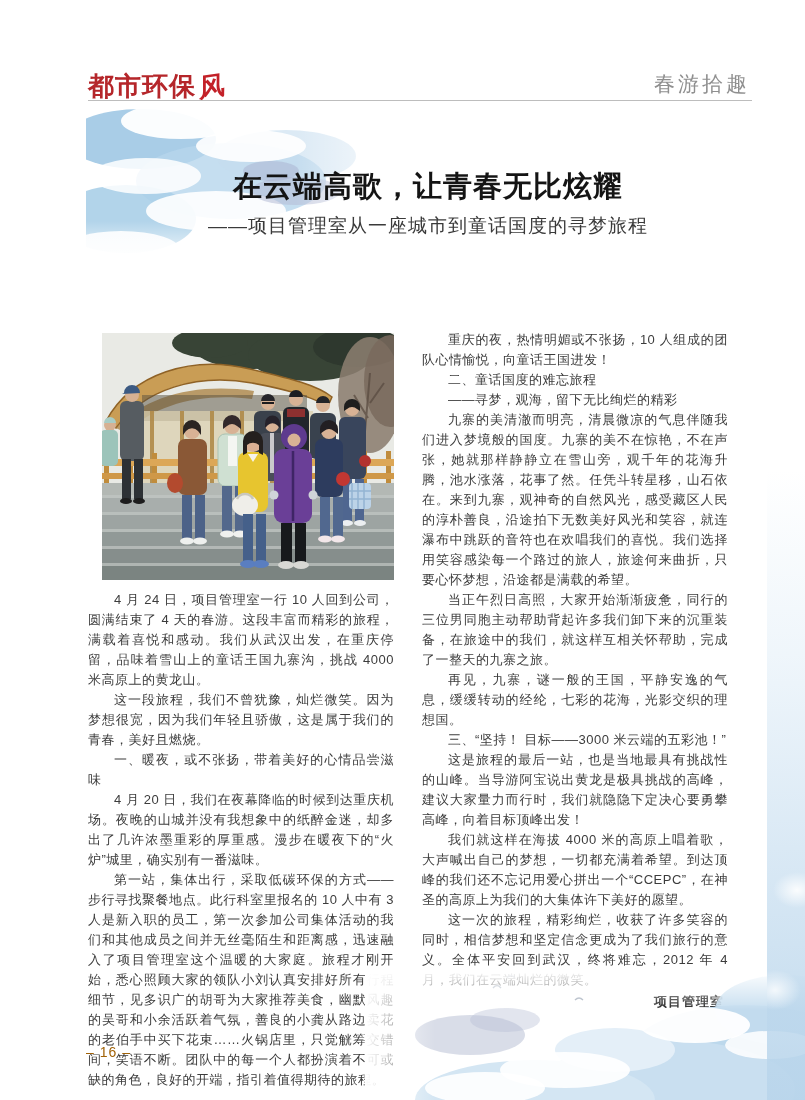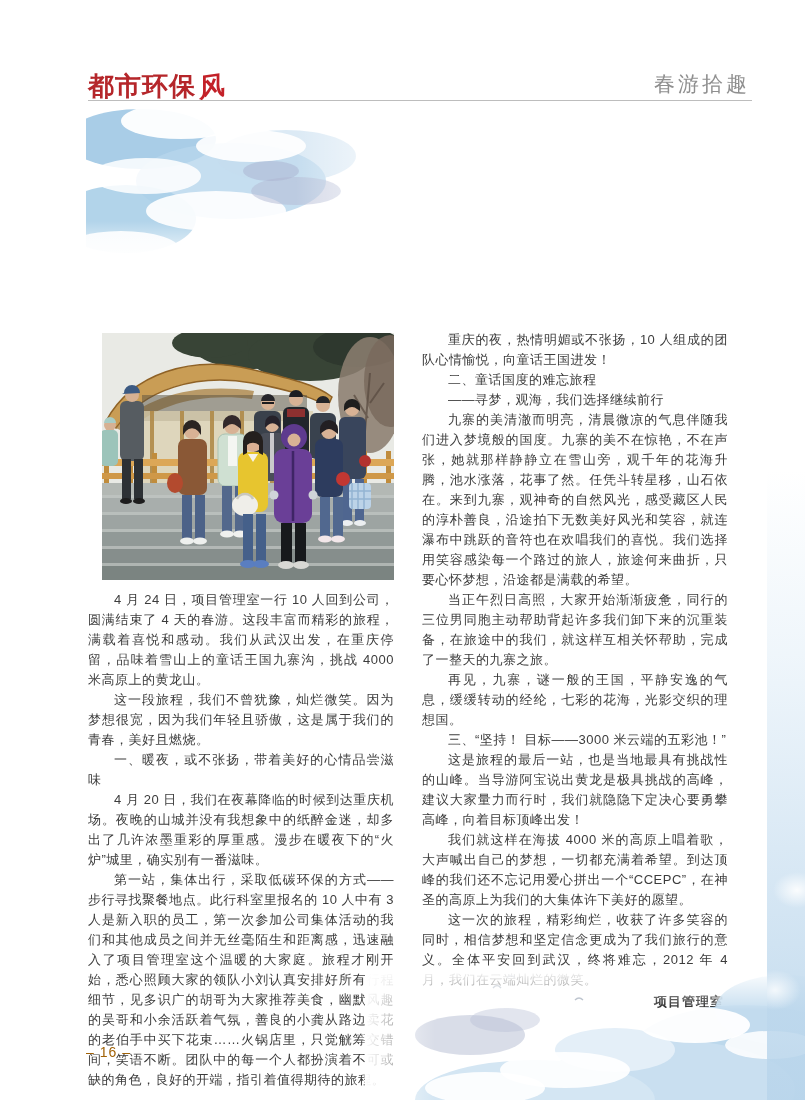--- a/index.html
+++ b/index.html
@@ -77,20 +77,24 @@
 
   <div class="header">
     <div class="logo">
       <span class="logo-text">都市环保</span>
       <span class="logo-mark">风</span>
     </div>
     <div class="section-label">春游拾趣</div>
   </div>
   <div class="header-rule"></div>
 
+  <div class="title-block">
+    <h1 class="article-title">在云端高歌，让青春无比炫耀</h1>
+    <div class="article-subtitle">——项目管理室从一座城市到童话国度的寻梦旅程</div>
+  </div>
 
   <div class="columns">
     <div class="col">
       <figure class="photo" aria-label="项目管理室一行10人在九寨沟木结构游客中心前石阶上的合影">
         <svg viewBox="0 0 292 247">
 
           <rect x="0" y="0" width="292" height="247" fill="#e9eae5"></rect>
 
           <g fill="#384436">
             <ellipse cx="150" cy="14" rx="58" ry="22"></ellipse>
@@ -259,21 +263,21 @@
           <p class="para subhead">一、暖夜，或不张扬，带着美好的心情品尝滋味</p>
           <p class="para body">4 月 20 日，我们在夜幕降临的时候到达重庆机场。夜晚的山城并没有我想象中的纸醉金迷，却多出了几许浓墨重彩的厚重感。漫步在暖夜下的“火炉”城里，确实别有一番滋味。</p>
           <p class="para body">第一站，集体出行，采取低碳环保的方式——步行寻找聚餐地点。此行科室里报名的 10 人中有 3 人是新入职的员工，第一次参加公司集体活动的我们和其他成员之间并无丝毫陌生和距离感，迅速融入了项目管理室这个温暖的大家庭。旅程才刚开始，悉心照顾大家的领队小刘认真安排好所有行程细节，见多识广的胡哥为大家推荐美食，幽默风趣的吴哥和小余活跃着气氛，善良的小龚从路边卖花的老伯手中买下花束……火锅店里，只觉觥筹交错间，笑语不断。团队中的每一个人都扮演着不可或缺的角色，良好的开端，指引着值得期待的旅程。</p>
         </div>
     </div>
 
     <div class="col">
       <div>
           <p class="para body">重庆的夜，热情明媚或不张扬，10 人组成的团队心情愉悦，向童话王国进发！</p>
           <p class="para subhead">二、童话国度的难忘旅程</p>
-          <p class="para subhead">——寻梦，观海，我们选择继续前行</p>
+          <p class="para subhead">——寻梦，观海，留下无比绚烂的精彩</p>
           <p class="para body">九寨的美清澈而明亮，清晨微凉的气息伴随我们进入梦境般的国度。九寨的美不在惊艳，不在声张，她就那样静静立在雪山旁，观千年的花海升腾，池水涨落，花事了然。任凭斗转星移，山石依在。来到九寨，观神奇的自然风光，感受藏区人民的淳朴善良，沿途拍下无数美好风光和笑容，就连瀑布中跳跃的音符也在欢唱我们的喜悦。我们选择用笑容感染每一个路过的旅人，旅途何来曲折，只要心怀梦想，沿途都是满载的希望。</p>
           <p class="para body">当正午烈日高照，大家开始渐渐疲惫，同行的三位男同胞主动帮助背起许多我们卸下来的沉重装备，在旅途中的我们，就这样互相关怀帮助，完成了一整天的九寨之旅。</p>
           <p class="para body">再见，九寨，谜一般的王国，平静安逸的气息，缓缓转动的经纶，七彩的花海，光影交织的理想国。</p>
           <p class="para subhead">三、“坚持！ 目标——3000 米云端的五彩池！”</p>
           <p class="para body">这是旅程的最后一站，也是当地最具有挑战性的山峰。当导游阿宝说出黄龙是极具挑战的高峰，建议大家量力而行时，我们就隐隐下定决心要勇攀高峰，向着目标顶峰出发！</p>
           <p class="para body">我们就这样在海拔 4000 米的高原上唱着歌， 大声喊出自己的梦想，一切都充满着希望。到达顶峰的我们还不忘记用爱心拼出一个“CCEPC”，在神圣的高原上为我们的大集体许下美好的愿望。</p>
           <p class="para body">这一次的旅程，精彩绚烂，收获了许多笑容的同时，相信梦想和坚定信念更成为了我们旅行的意义。全体平安回到武汉，终将难忘，2012 年 4 月，我们在云端灿烂的微笑。</p>
         </div>
       <p class="signature">项目管理室</p>
     </div>

